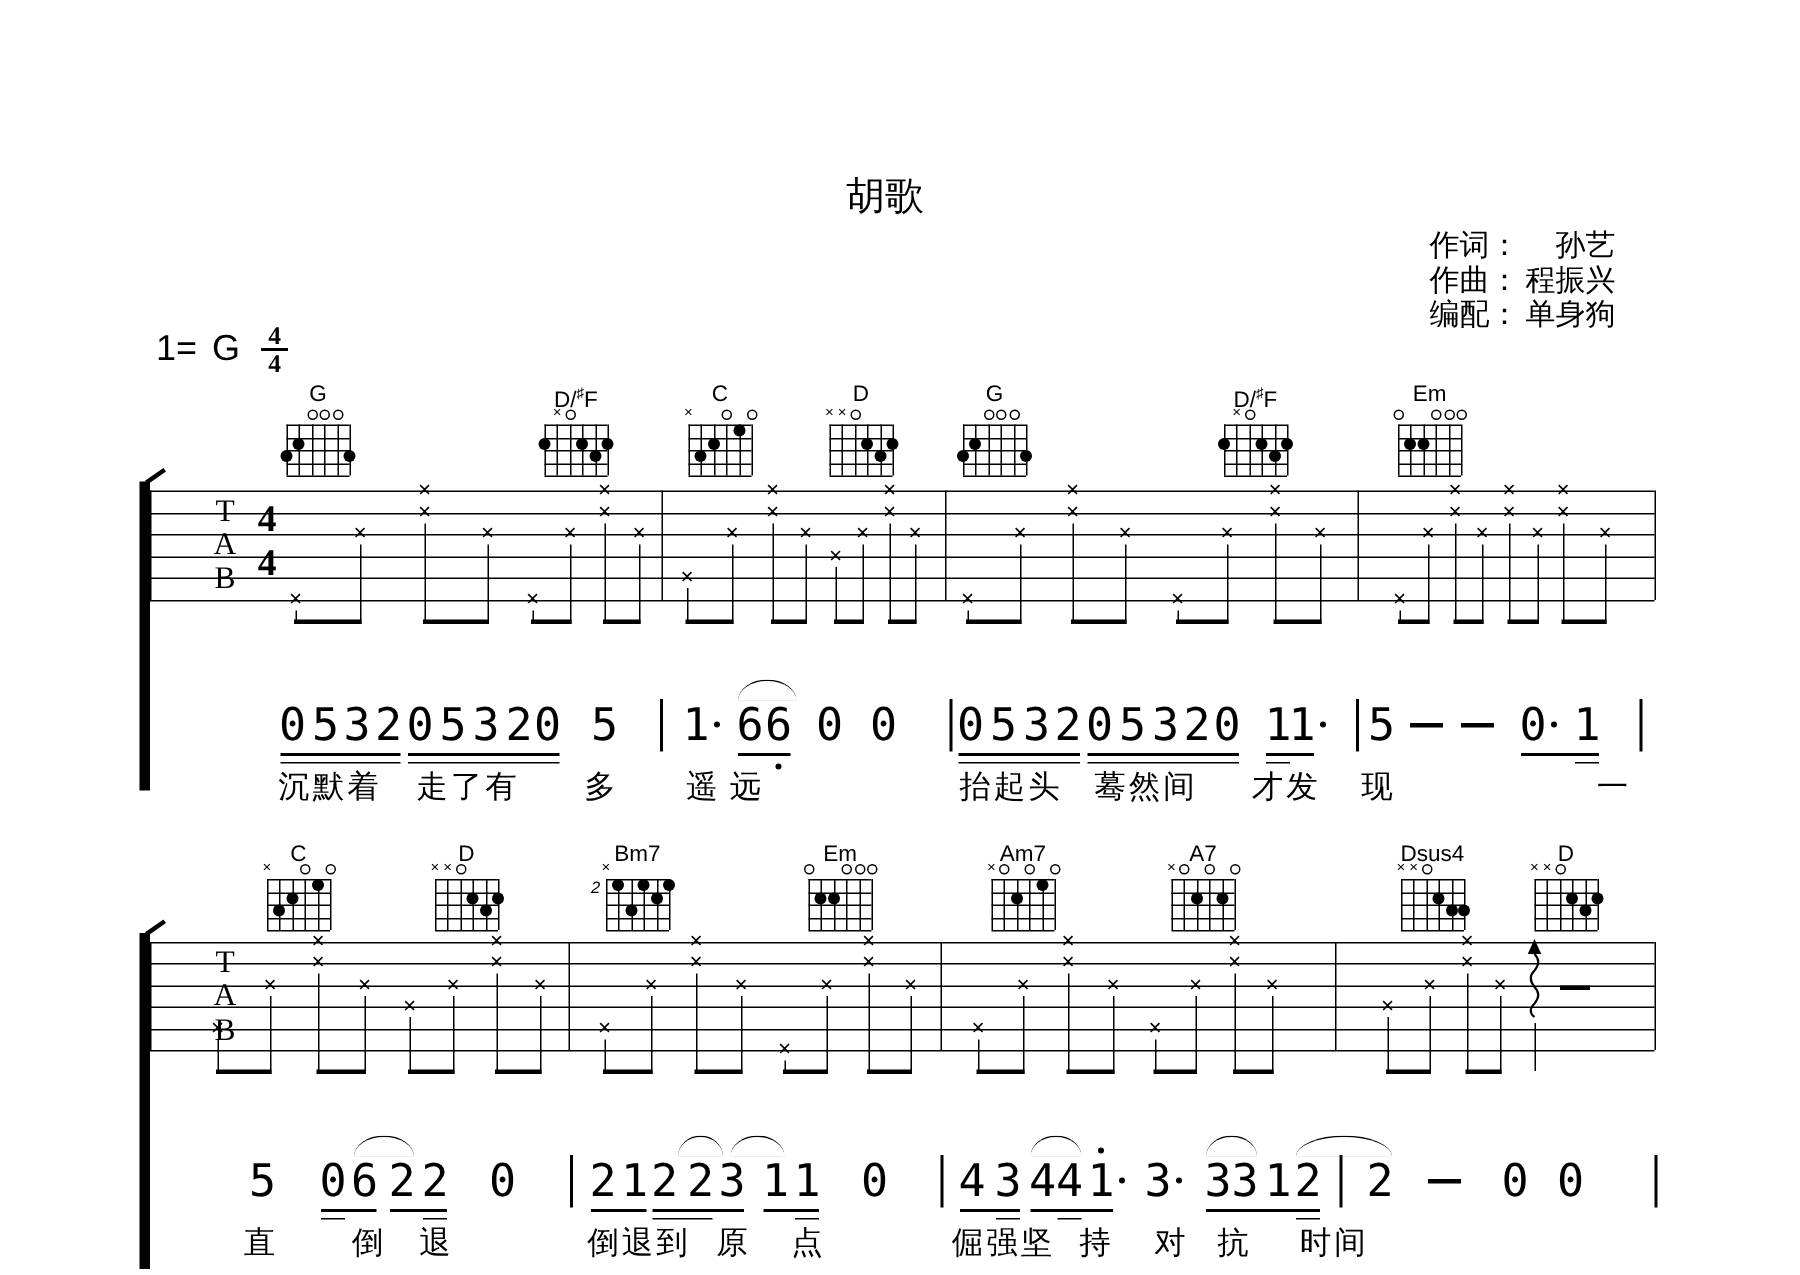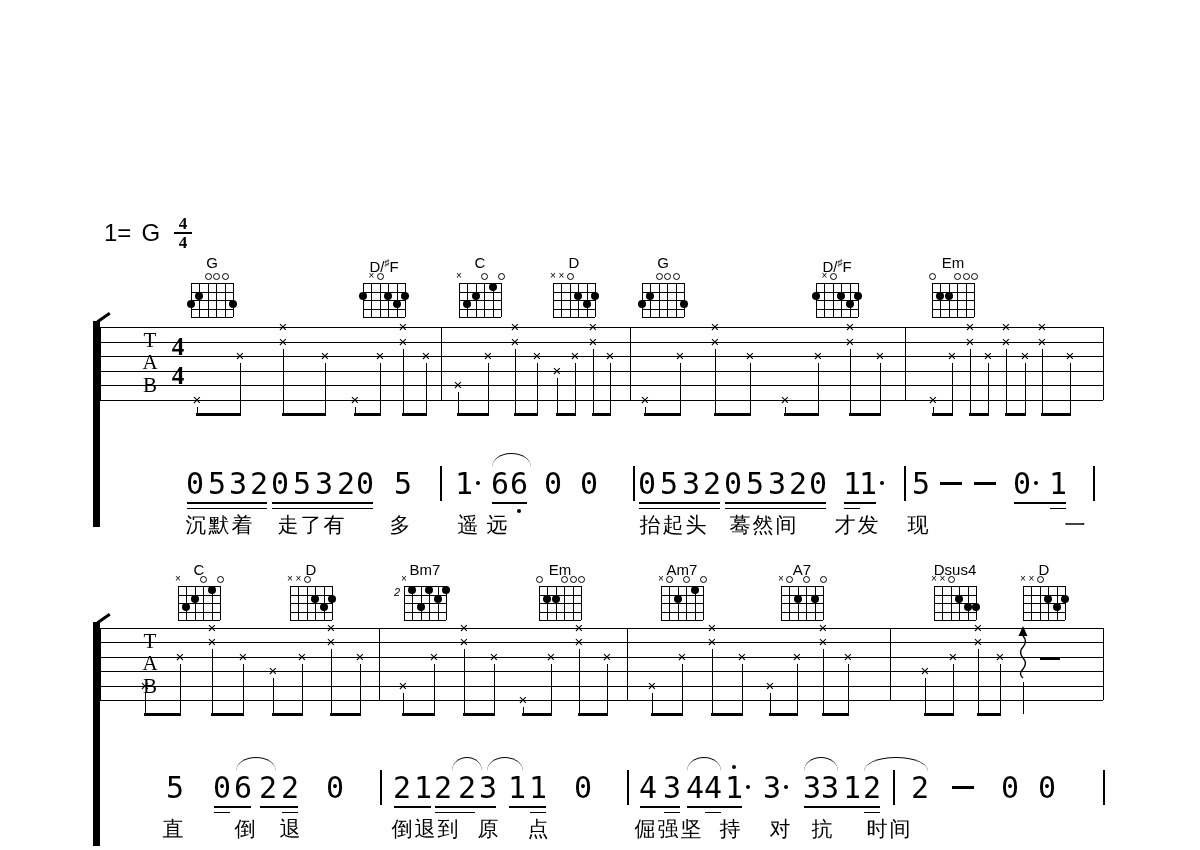--- a/index.html
+++ b/index.html
@@ -15,21 +15,36 @@
   .ks-frac{display:flex;flex-direction:column;align-items:center;margin-left:14px;
            font-family:"Liberation Serif",serif;font-size:17px;line-height:15px;font-weight:bold}
   .fbar{width:18px;height:2px;background:#000;margin:1px 0}
   #music{position:absolute;left:0;top:0;width:1200px;height:850px}
   sup{font-size:10px}
 </style>
 </head>
 <body>
 
 <div id="canvas">
+  <div class="artist">胡歌</div>
 
+  <div class="credits">
+    <div class="crow">
+      <span>作词：</span>
+        <span class="cval">孙艺</span>
+    </div>
+    <div class="crow">
+      <span>作曲：</span>
+        <span class="cval">程振兴</span>
+    </div>
+    <div class="crow">
+      <span>编配：</span>
+        <span class="cval">单身狗</span>
+    </div>
+  </div>
 
   <div class="keysig">
     <span>1=</span>
     <span style="width:10px"></span>
     <span>G</span>
     <span class="ks-frac">
       <span>4</span>
       <span class="fbar"></span>
       <span>4</span>
     </span>

